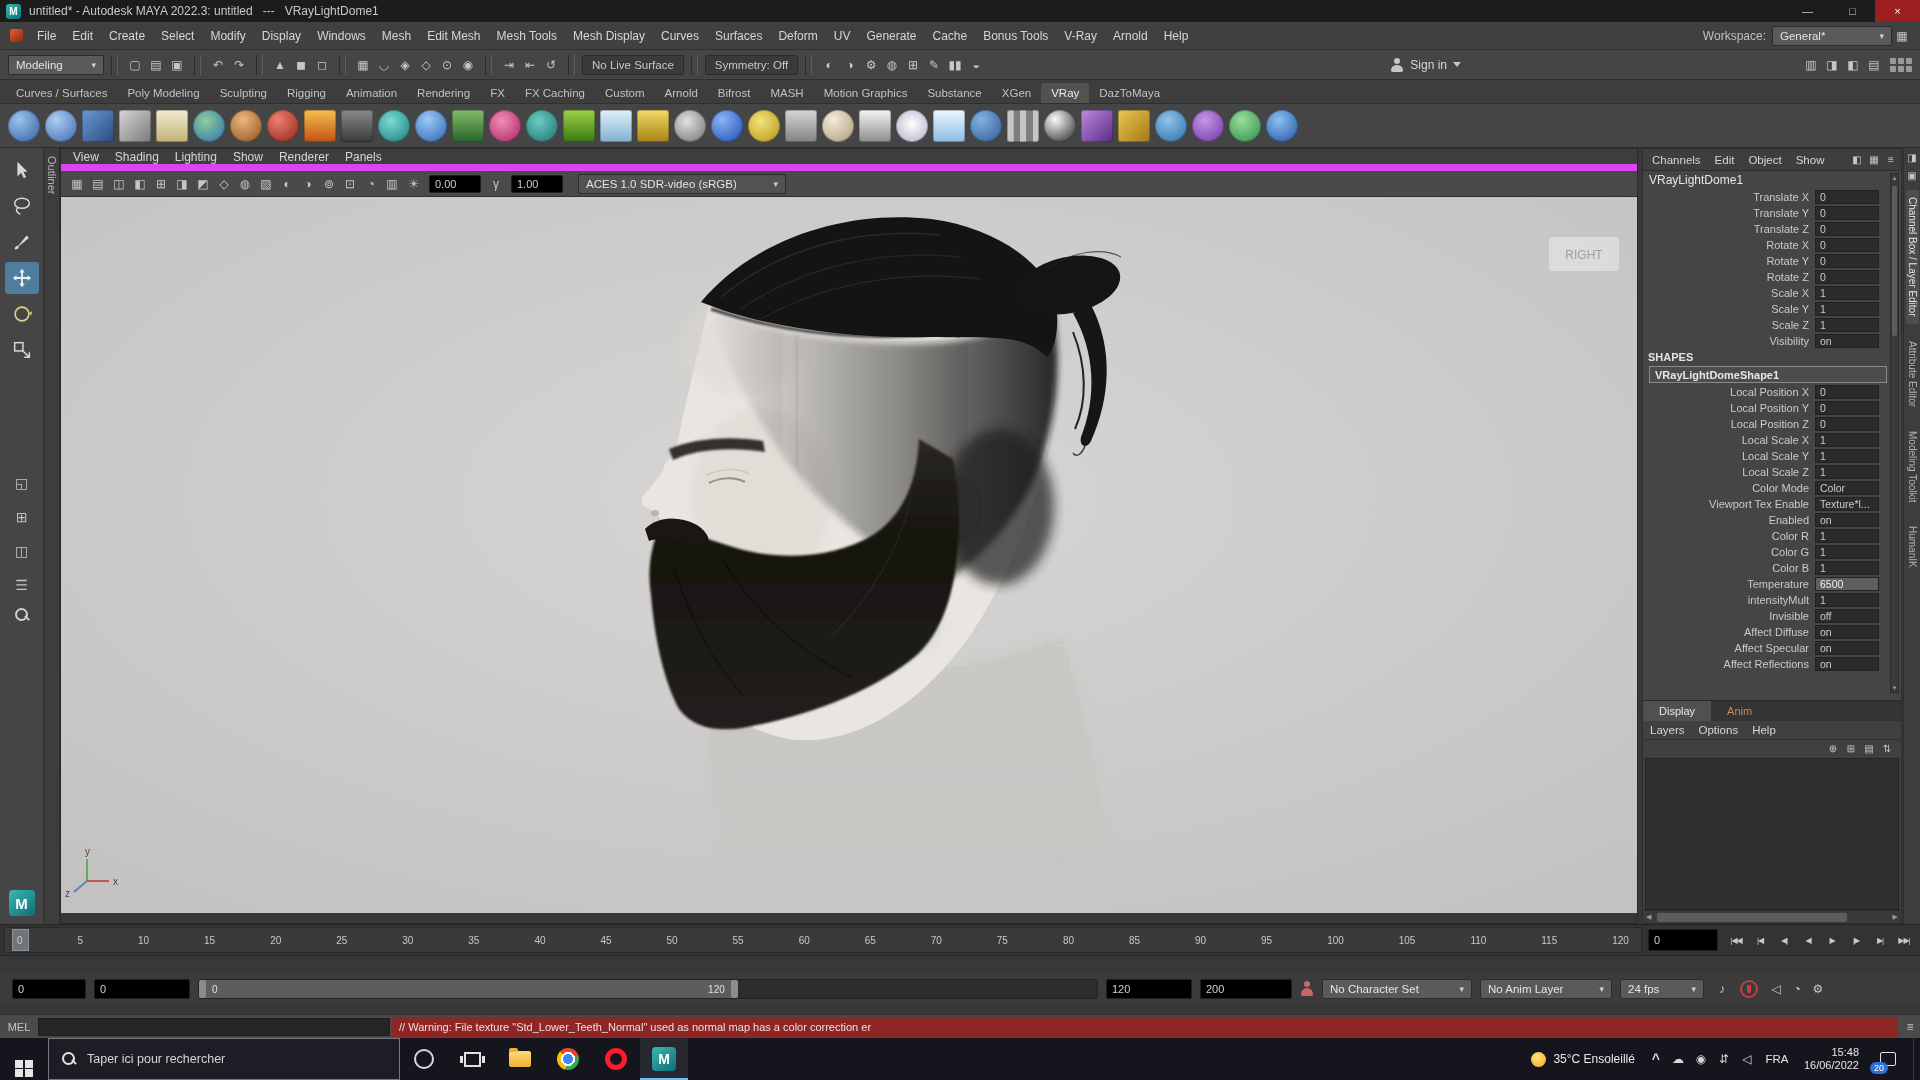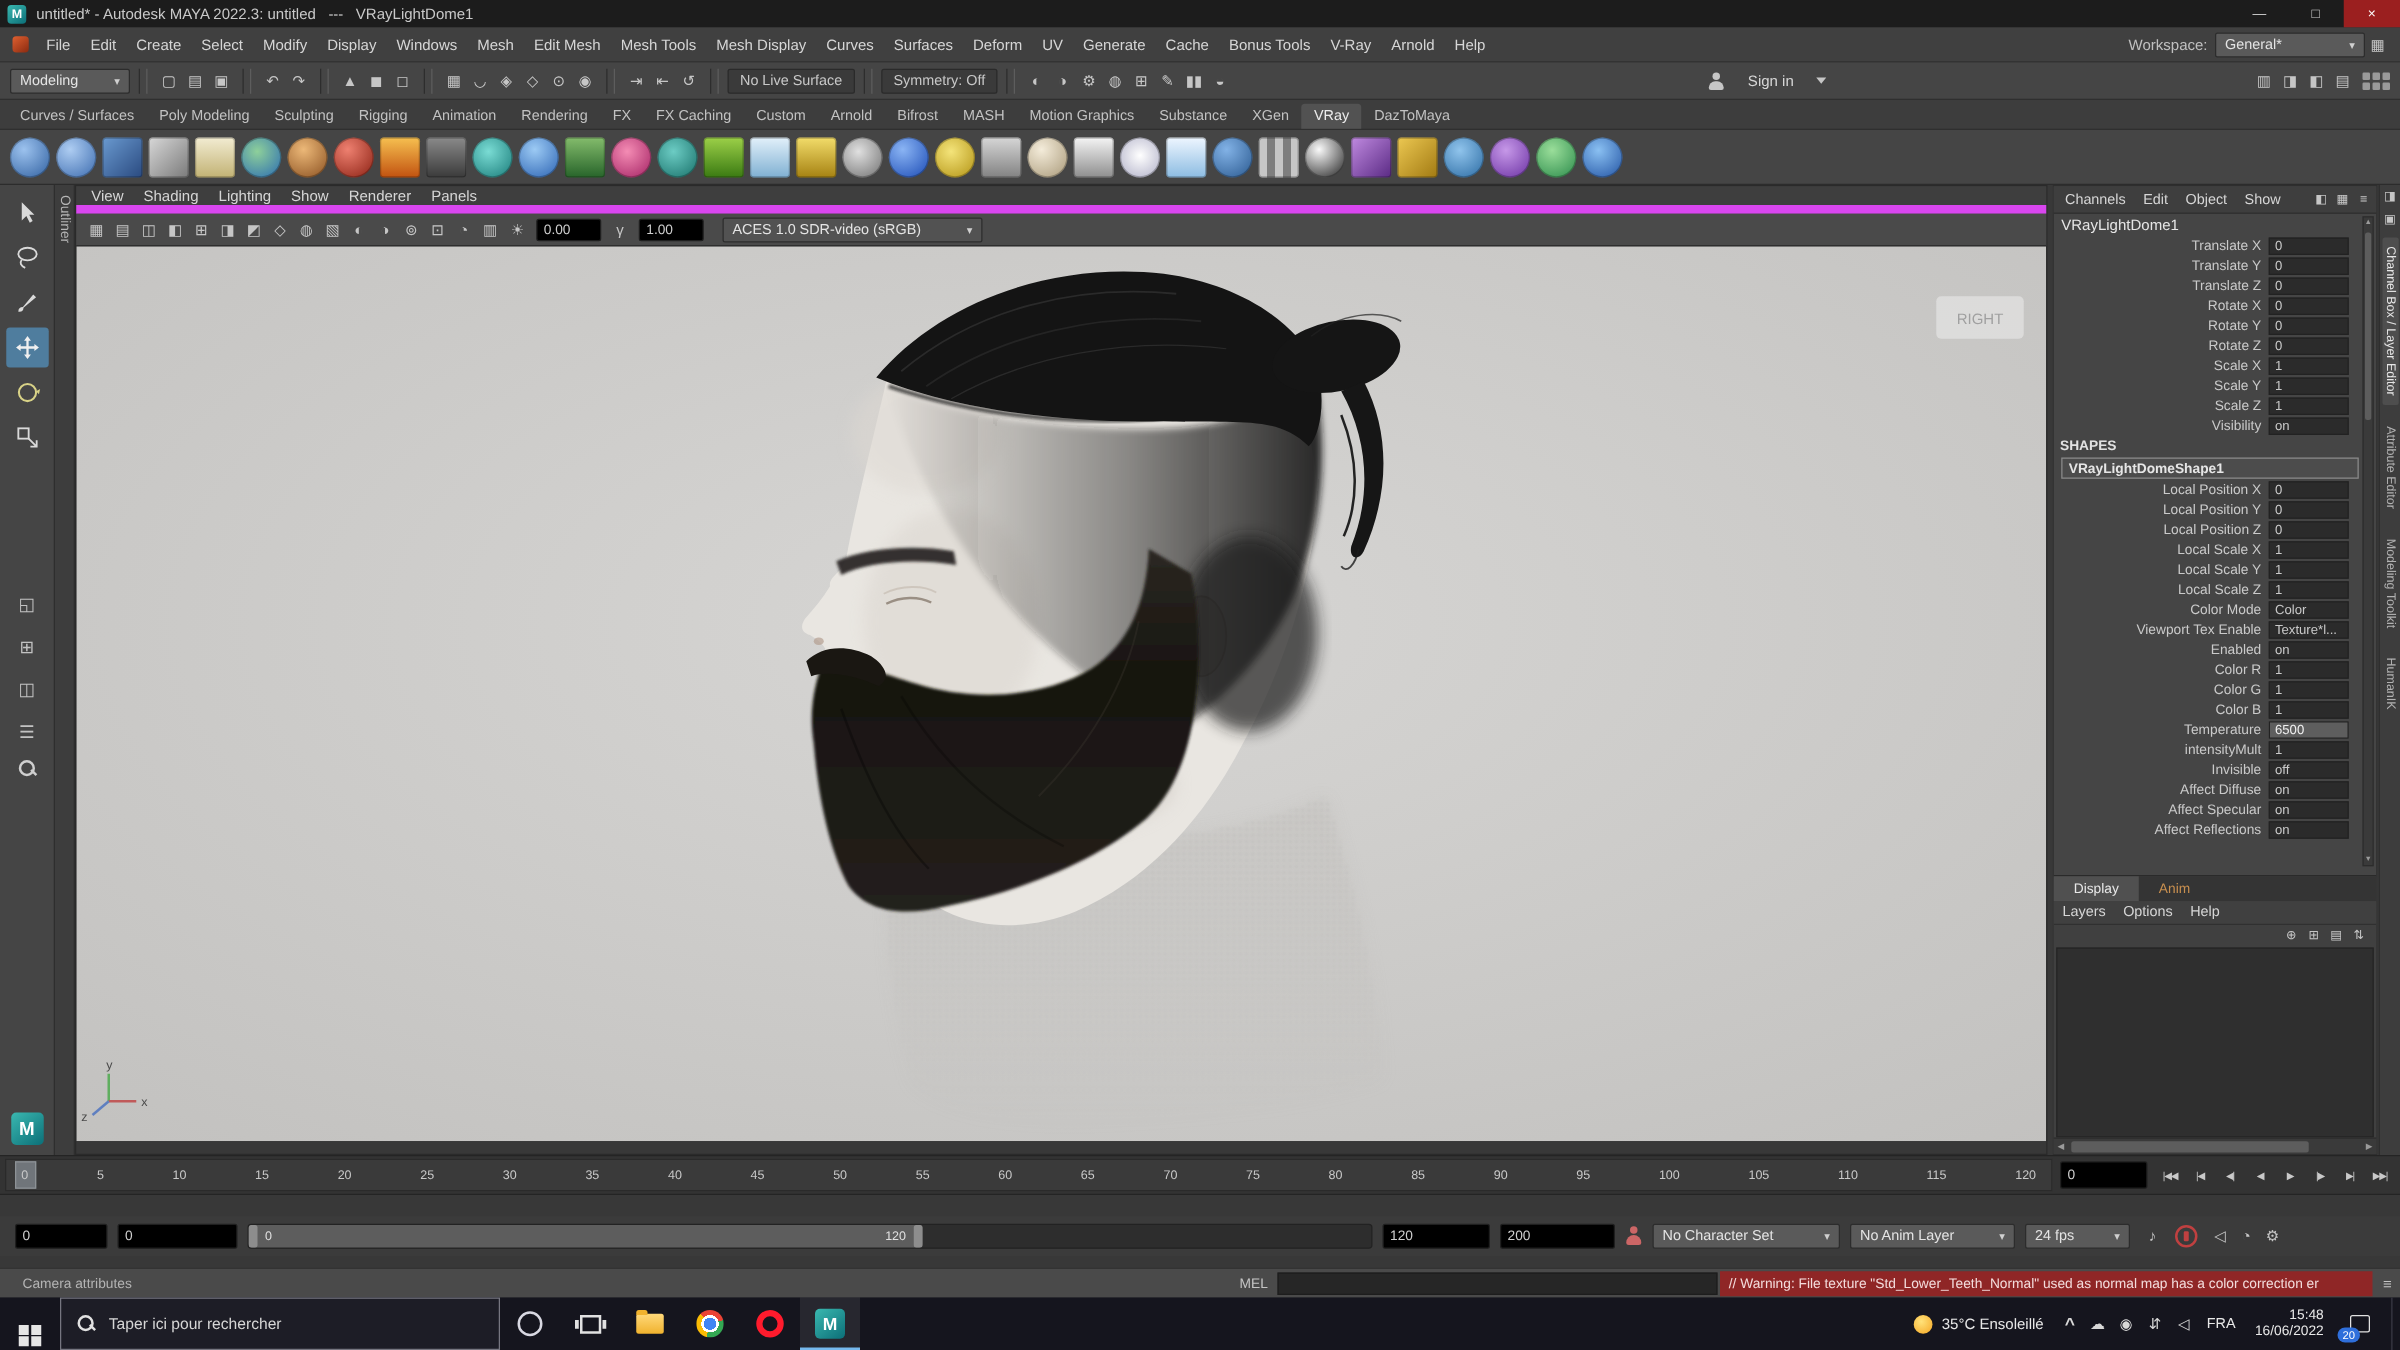--- a/index.html
+++ b/index.html
@@ -24,21 +24,21 @@
   .dd::after{content:"▾";margin-left:auto;padding-left:8px;font-size:9px;color:#d0d0d0}
   .ws-dd{width:120px}
   
   #statusline{position:absolute;left:0;right:0;top:50px;height:30px;background:#454545;border-bottom:1px solid #2f2f2f;display:flex;align-items:center;padding:0 8px;gap:2px}
   .menuset-dd{width:96px}
   .grip{width:7px;height:20px;border-left:1px solid #2d2d2d;border-right:1px solid #5d5d5d;margin:0 5px}
   .icon-run{display:flex;align-items:center;gap:1px}
   .sicon{width:20px;height:20px;display:inline-flex;align-items:center;justify-content:center;color:#c6c6c6;font-size:12px;border-radius:2px;line-height:1}
   .sicon.xs{width:16px;height:16px;font-size:10px}
   .slfield{background:#3a3a3a;border:1px solid #2a2a2a;border-radius:2px;height:20px;display:flex;align-items:center;padding:0 9px;color:#c8c8c8;font-size:11.5px;white-space:nowrap}
-  .signin{display:flex;align-items:center;gap:18px;color:#d6d6d6;font-size:12px;padding:0 6px}
+  .signin{display:flex;align-items:center;gap:6px;color:#d6d6d6;font-size:12px;padding:0 6px}
   .person-ic{width:14px;height:14px;position:relative}
   .person-ic::before{content:"";position:absolute;left:4px;top:0;width:6px;height:6px;border-radius:50%;background:#c6c6c6}
   .person-ic::after{content:"";position:absolute;left:1px;top:7px;width:12px;height:7px;border-radius:6px 6px 2px 2px;background:#c6c6c6}
   .dd-caret{width:0;height:0;border-left:4px solid transparent;border-right:4px solid transparent;border-top:5px solid #c6c6c6}
   .mini-grid{display:grid;grid-template-columns:repeat(3,6px);grid-auto-rows:6px;gap:2px;margin-left:4px}
   .mini-grid i{background:#9a9a9a;border-radius:1px}
   
   #shelftabs{position:absolute;left:0;right:0;top:80px;height:24px;background:#3d3d3d;border-bottom:1px solid #2f2f2f;display:flex;align-items:flex-end;padding:0 6px}
   .shelf-tab{padding:4px 10px;font-size:11.5px;color:#c2c2c2;white-space:nowrap}
   .shelf-tab.active{background:#525252;color:#ececec;border-radius:3px 3px 0 0}
@@ -765,21 +765,20 @@
     </div>
   <span class="autokey"></span>
   <div class="icon-run">
       <span class="sicon">◁</span>
       <span class="sicon">◔</span>
       <span class="sicon">⚙</span>
     </div>
 </div>
 
 <div id="cmdline">
-  <span class="help-text">Camera attributes</span>
   <span class="mel-label">MEL</span>
   <input class="mel-input" style="">
   <span class="cmd-warning">// Warning: File texture "Std_Lower_Teeth_Normal" used as normal map has a color correction er</span>
   <span class="sicon">≡</span>
 </div>
 
 <div id="taskbar">
   <div class="tb-btn">
       <span class="winlogo">
         <i></i>

